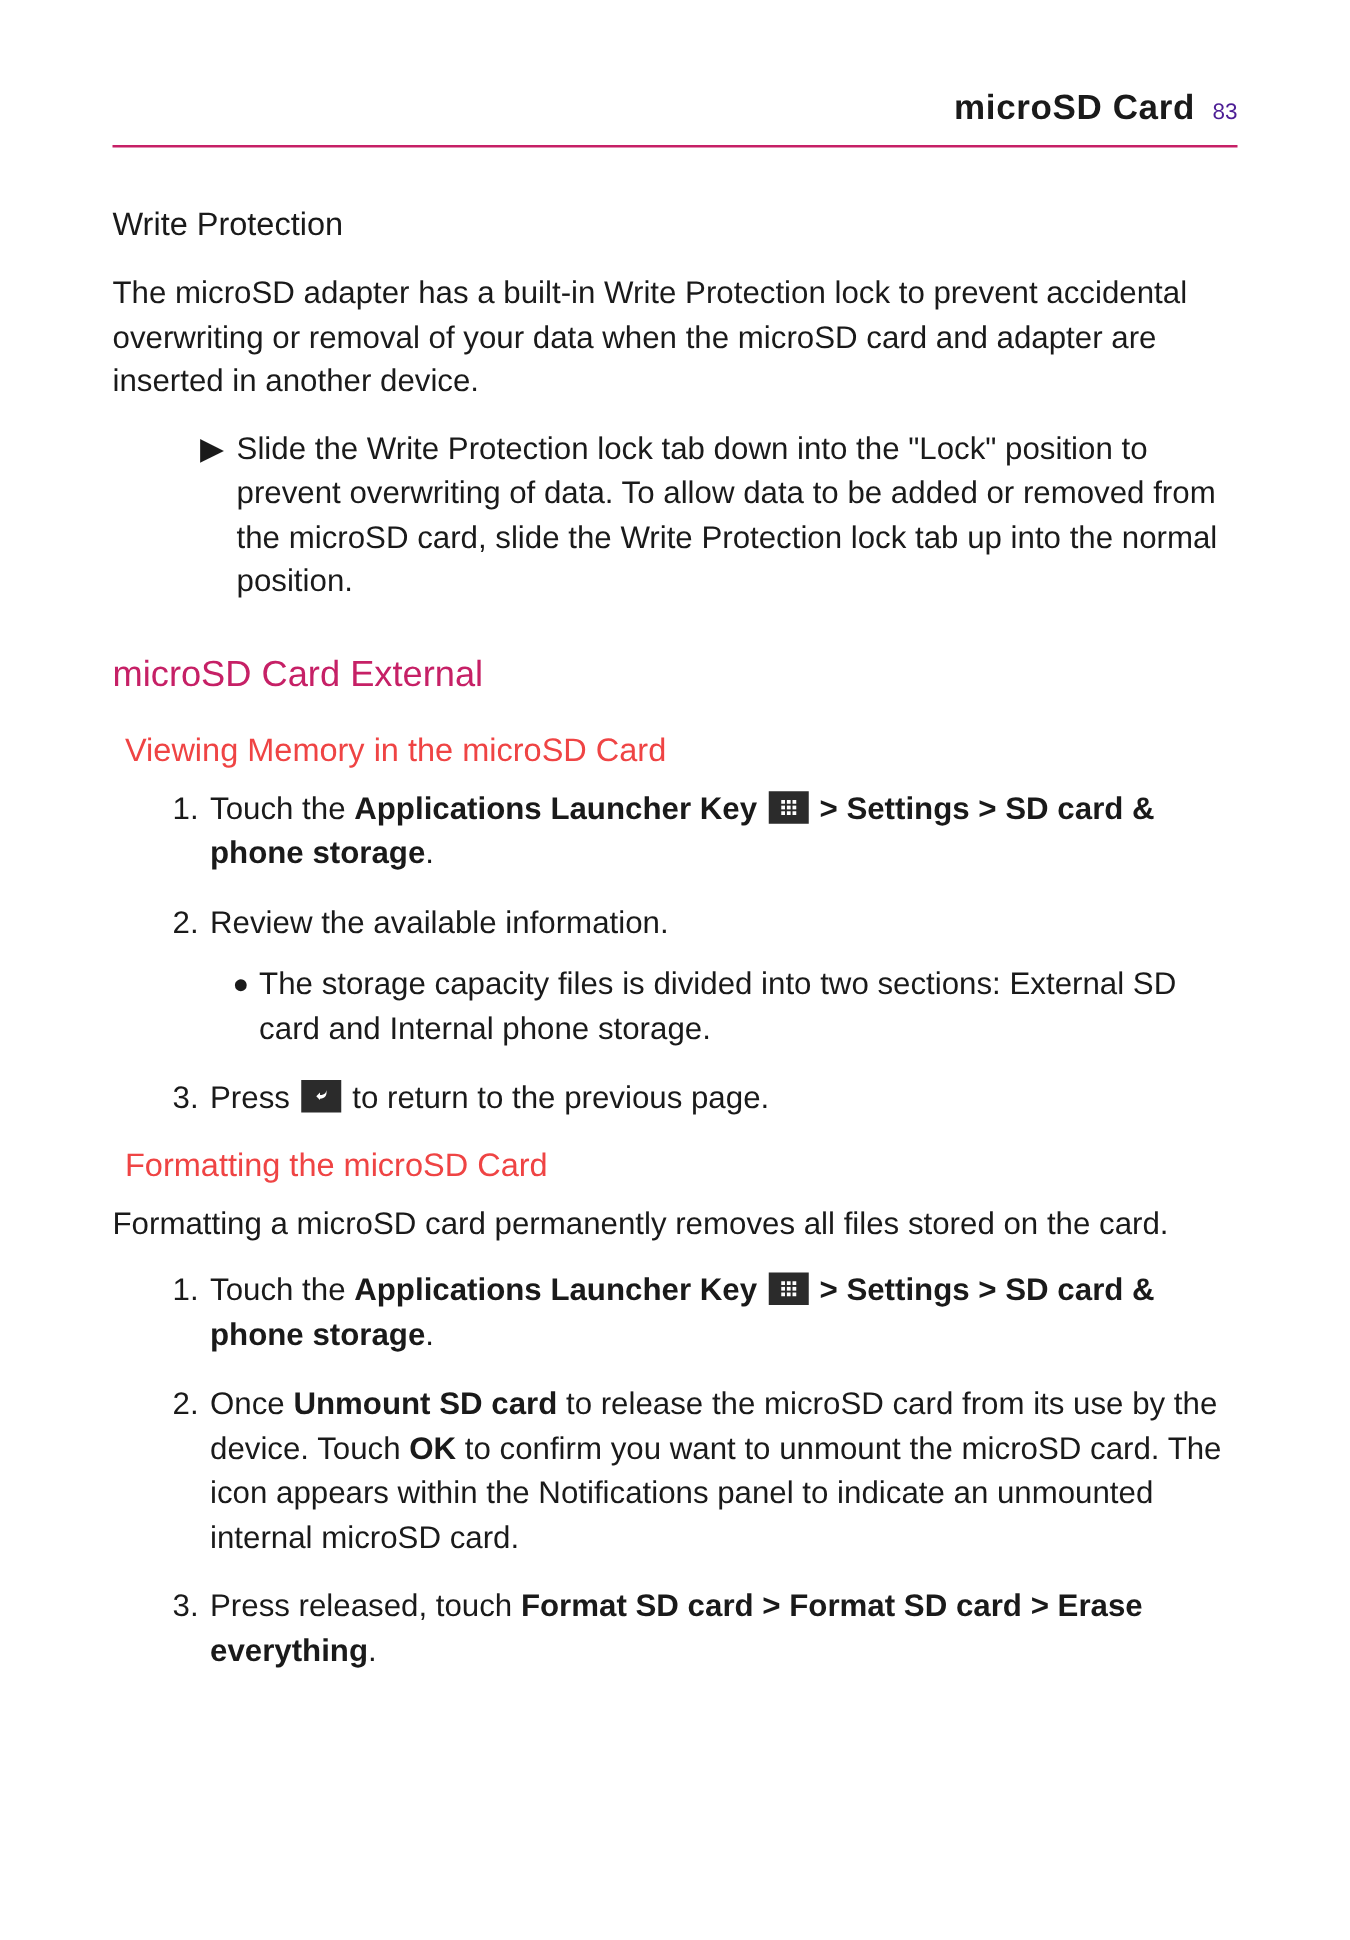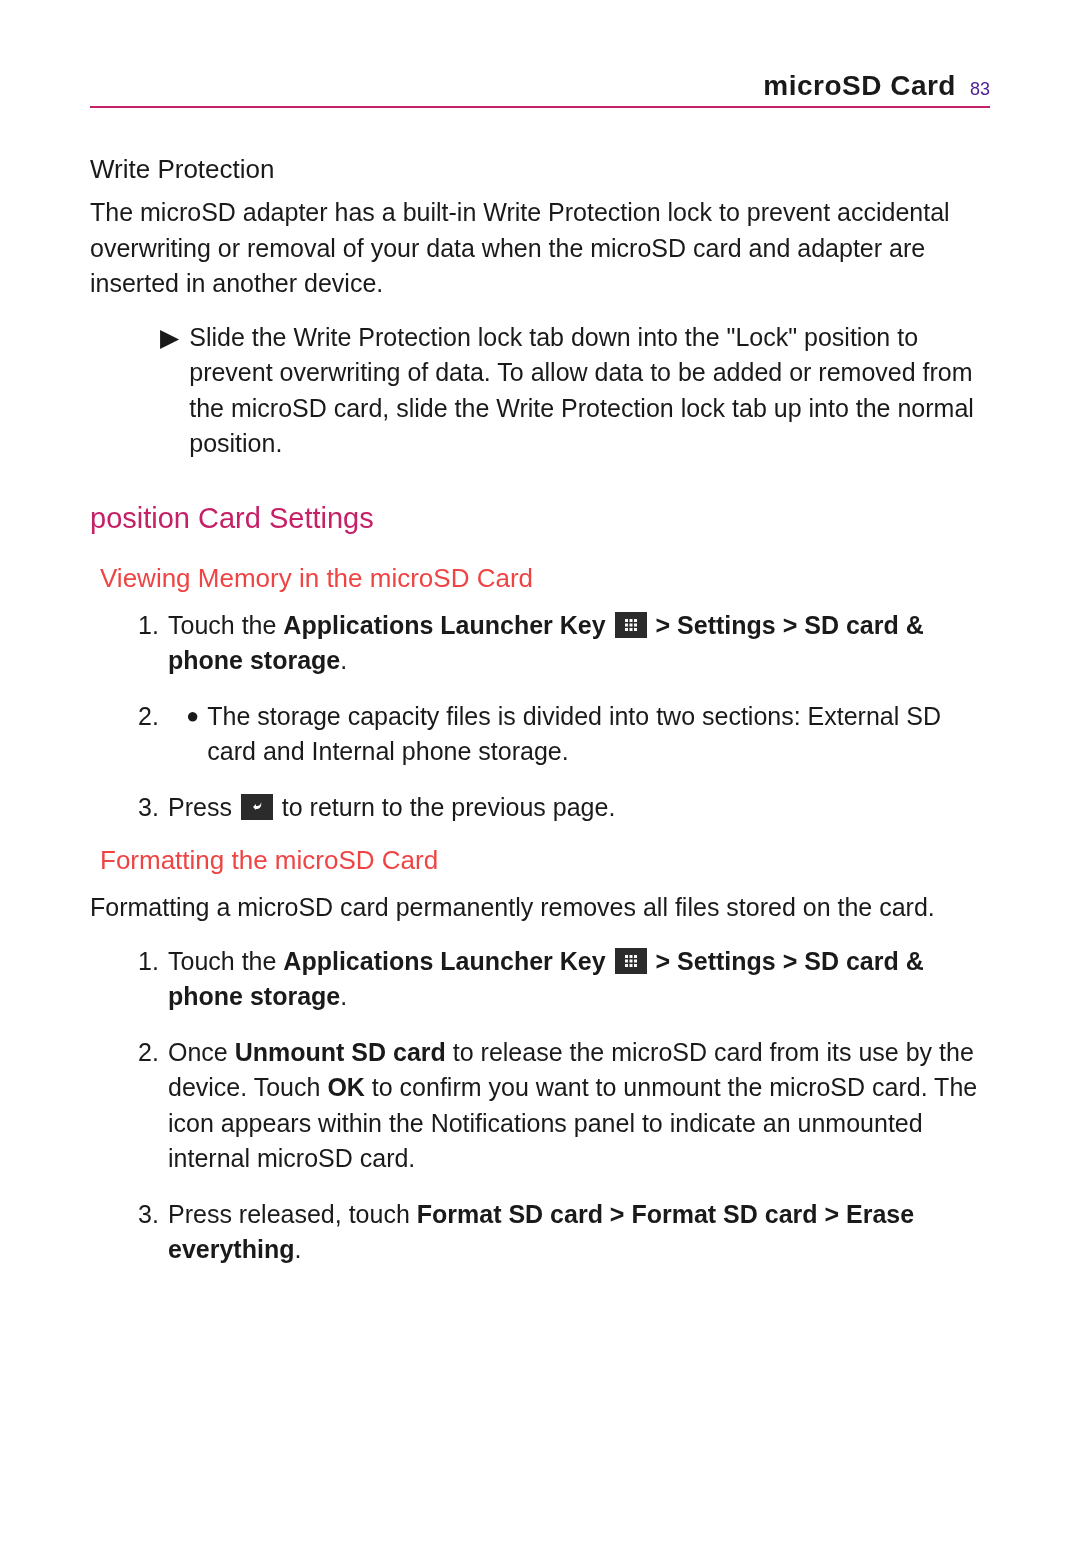--- a/index.html
+++ b/index.html
@@ -11,37 +11,37 @@
       padding: 70px 90px 60px 90px;
       color: #1a1a1a;
       position: relative;
     }
     .header-row {
       display: flex;
       justify-content: flex-end;
       align-items: baseline;
       gap: 14px;
       border-bottom: 2px solid #c62066;
-      padding-bottom: 4px;
+      padding-bottom: 14px;
       margin-bottom: 46px;
     }
     .header-title {
       font-weight: 700;
       font-size: 28px;
       letter-spacing: 0.5px;
     }
     .page-no {
       font-size: 18px;
       font-weight: 400;
       color: #4c1d95;
     }
     .h-black {
       font-size: 26px;
       font-weight: 400;
-      margin-bottom: 10px;
+      margin-bottom: 22px;
     }
     .body-text {
       font-size: 25px;
       line-height: 1.42;
       font-weight: 300;
       margin-bottom: 18px;
     }
     .indent-block {
       margin-left: 70px;
       margin-bottom: 40px;
@@ -127,21 +127,21 @@
 
 <div class="h-black">Write Protection</div>
 <div class="body-text">The microSD adapter has a built-in Write Protection lock to prevent accidental overwriting or removal of your data when the microSD card and adapter are inserted in another device.</div>
 <div class="indent-block">
   <div class="bullet-row">
     <div class="bullet-mark">▶</div>
     <div>Slide the Write Protection lock tab down into the "Lock" position to prevent overwriting of data. To allow data to be added or removed from the microSD card, slide the Write Protection lock tab up into the normal position.</div>
   </div>
 </div>
 
-<div class="section-pink">position Card Settings</div>
+<div class="section-pink">microSD Card External</div>
 
 <div class="sub-pink">Viewing Memory in the microSD Card</div>
 <ol class="ol">
   <li>
     <span>Touch the </span><span class="bold">Applications Launcher Key</span>
     <span class="icon-key icon-grid">
       <svg width="14" height="14" viewBox="0 0 14 14">
           <g fill="#fff">
             <rect x="1" y="1" width="3" height="3"></rect>
             <rect x="5.5" y="1" width="3" height="3"></rect>
@@ -150,20 +150,21 @@
             <rect x="5.5" y="5.5" width="3" height="3"></rect>
             <rect x="10" y="5.5" width="3" height="3"></rect>
             <rect x="1" y="10" width="3" height="3"></rect>
             <rect x="5.5" y="10" width="3" height="3"></rect>
             <rect x="10" y="10" width="3" height="3"></rect>
           </g>
         </svg>
     </span><span class="bold"> &gt; </span><span class="bold">Settings &gt; SD card &amp; phone storage</span><span>.</span>
   </li>
   <li>
+    <span>Review the available information.</span>
     <div class="inner-bullet">
       <span class="dot">●</span>
       <span>The storage capacity files is divided into two sections: External SD card and Internal phone storage.</span>
     </div>
   </li>
   <li>
     <span>Press </span><span class="icon-key icon-back">
       <svg width="16" height="12" viewBox="0 0 16 12">
           <path d="M4 6 L7 3 L7 5 C11 5 12 3 12 1 C13 5 11 8 7 8 L7 9 Z" fill="#fff"></path>
         </svg>

